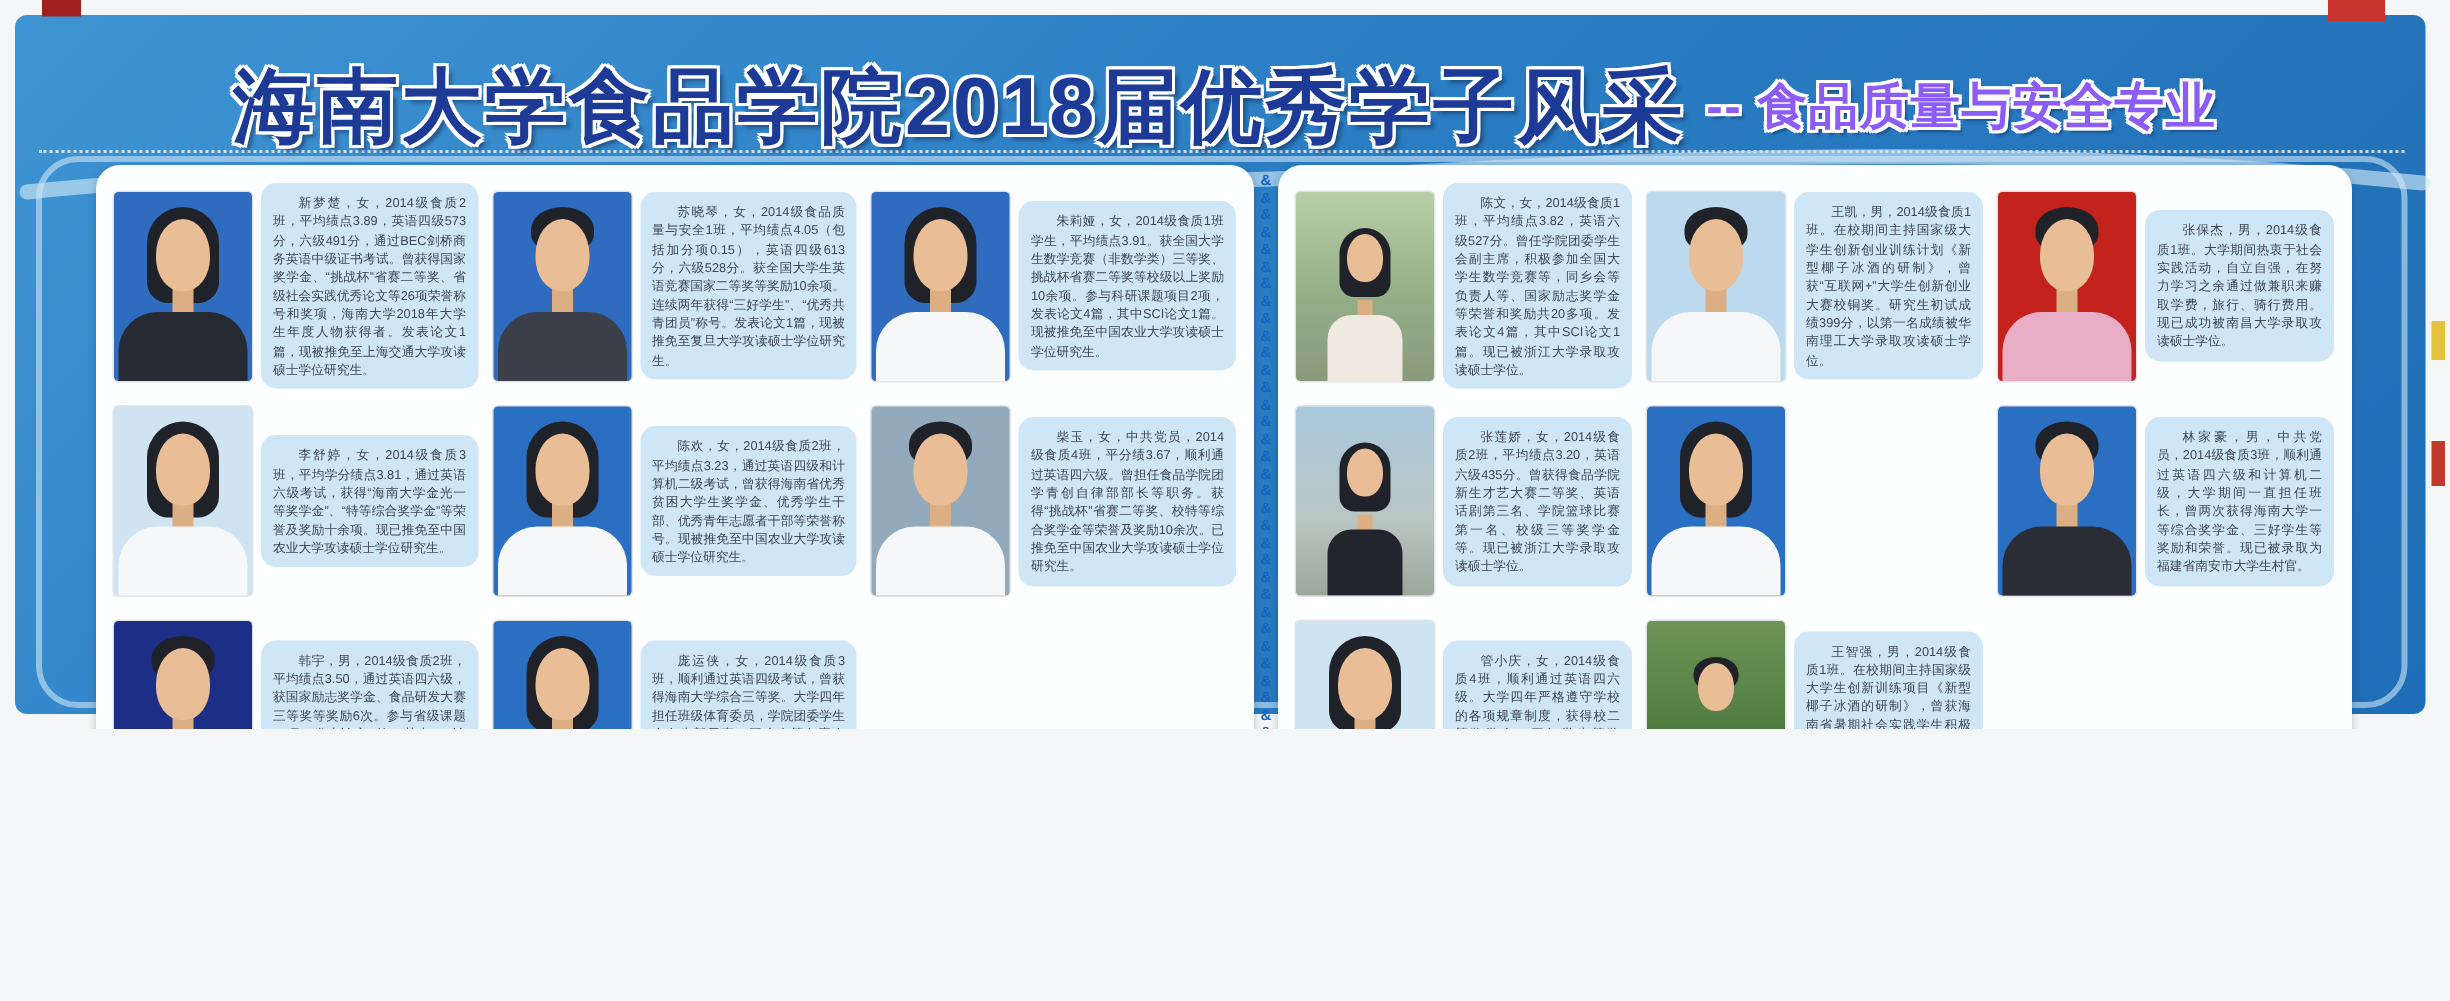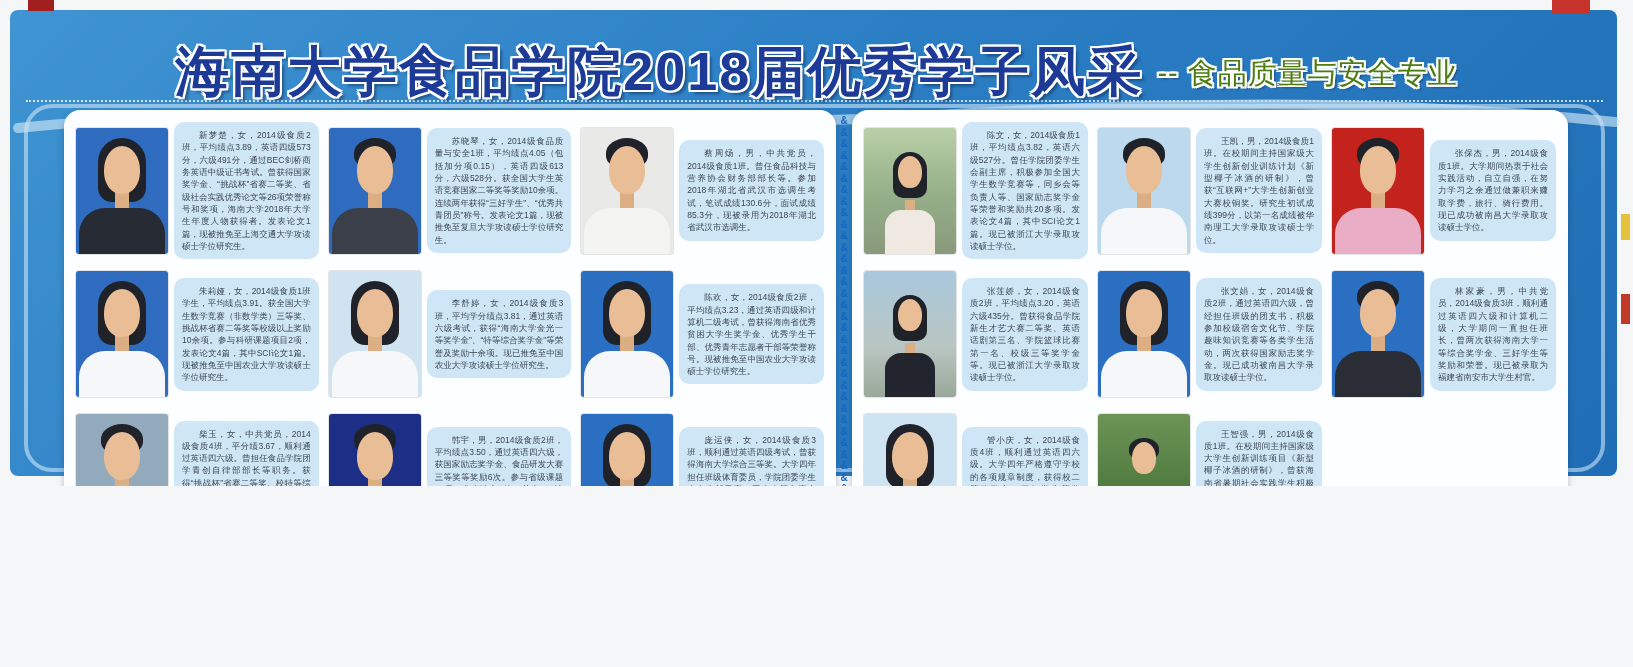--- a/index.html
+++ b/index.html
@@ -13,21 +13,21 @@
   .tab2{position:absolute;left:1552px;top:0;width:38px;height:14px;background:#c8332b;}
   .mark-yellow{position:absolute;right:3px;top:214px;width:9px;height:26px;background:#e3c23c;}
   .mark-red{position:absolute;right:3px;top:294px;width:9px;height:30px;background:#c0392b;}
 
   
   .title-row{position:absolute;left:0;top:14px;width:100%;height:84px;display:flex;
              justify-content:center;align-items:flex-end;gap:14px;z-index:5;}
   .title-main{font-size:54px;font-weight:900;color:#1c3a96;letter-spacing:2px;line-height:1;
       text-shadow:-2px 0 #fff,2px 0 #fff,0 -2px #fff,0 2px #fff,-2px -2px #fff,2px 2px #fff,
                   2px -2px #fff,-2px 2px #fff,4px 4px 3px rgba(10,25,60,.45);}
-  .title-suffix{font-size:29px;font-weight:400;color:#4d7c0f;margin-bottom:4px;letter-spacing:1px;
+  .title-suffix{font-size:33px;font-weight:700;color:#8b5cf6;margin-bottom:4px;letter-spacing:1px;
       text-shadow:-2px 0 #fff,2px 0 #fff,0 -2px #fff,0 2px #fff,-2px -2px #fff,2px 2px #fff,
                   2px -2px #fff,-2px 2px #fff,3px 3px 2px rgba(10,25,60,.45);}
   .dotline{position:absolute;left:26px;right:30px;top:100px;border-top:2px dotted rgba(255,255,255,.75);}
 
   
   .frame{position:absolute;left:24px;top:104px;right:28px;bottom:14px;
          border:4px solid rgba(205,230,246,.6);border-radius:28px;z-index:1;}
   .swoosh{position:absolute;left:0;top:92px;width:100%;height:46px;z-index:1;}
 
   
@@ -108,29 +108,20 @@
       <div class="card">
         <div class="photo" style="background: rgb(47, 108, 192);">
           <div class="hair"></div>
           <div class="head"></div>
           <div class="neck"></div>
           <div class="shirt" style="background: rgb(58, 63, 74);"></div>
         </div>
         <div class="blurb">苏晓琴，女，2014级食品质量与安全1班，平均绩点4.05（包括加分项0.15），英语四级613分，六级528分。获全国大学生英语竞赛国家二等奖等奖励10余项。连续两年获得“三好学生”、“优秀共青团员”称号。发表论文1篇，现被推免至复旦大学攻读硕士学位研究生。</div>
       </div>
       <div class="card">
-        <div class="photo" style="background: rgb(233, 234, 231);">
-          <div class="hair"></div>
-          <div class="head"></div>
-          <div class="neck"></div>
-          <div class="shirt" style="background: rgb(244, 244, 242);"></div>
-        </div>
-        <div class="blurb">蔡周炀，男，中共党员，2014级食质1班。曾任食品科技与营养协会财务部部长等。参加2018年湖北省武汉市选调生考试，笔试成绩130.6分，面试成绩85.3分，现被录用为2018年湖北省武汉市选调生。</div>
-      </div>
-      <div class="card">
         <div class="photo" style="background: rgb(47, 108, 192);">
           <div class="hair long"></div>
           <div class="head"></div>
           <div class="neck"></div>
           <div class="shirt" style="background: rgb(246, 247, 248);"></div>
         </div>
         <div class="blurb">朱莉娅，女，2014级食质1班学生，平均绩点3.91。获全国大学生数学竞赛（非数学类）三等奖、挑战杯省赛二等奖等校级以上奖励10余项。参与科研课题项目2项，发表论文4篇，其中SCI论文1篇。现被推免至中国农业大学攻读硕士学位研究生。</div>
       </div>
       <div class="card">
         <div class="photo" style="background: rgb(207, 227, 240);">
@@ -255,21 +246,20 @@
         </div>
         <div class="blurb">张莲娇，女，2014级食质2班，平均绩点3.20，英语六级435分。曾获得食品学院新生才艺大赛二等奖、英语话剧第三名、学院篮球比赛第一名、校级三等奖学金等。现已被浙江大学录取攻读硕士学位。</div>
       </div>
       <div class="card">
         <div class="photo" style="background: rgb(42, 111, 194);">
           <div class="hair long"></div>
           <div class="head"></div>
           <div class="neck"></div>
           <div class="shirt" style="background: rgb(246, 247, 248);"></div>
         </div>
-        <div class="blurb">张文娟，女，2014级食质2班，通过英语四六级，曾经担任班级的团支书，积极参加校级宿舍文化节、学院趣味知识竞赛等各类学生活动，两次获得国家励志奖学金。现已成功被南昌大学录取攻读硕士学位。</div>
       </div>
       <div class="card">
         <div class="photo" style="background: rgb(42, 111, 194);">
           <div class="hair"></div>
           <div class="head"></div>
           <div class="neck"></div>
           <div class="shirt" style="background: rgb(42, 45, 54);"></div>
         </div>
         <div class="blurb">林家豪，男，中共党员，2014级食质3班，顺利通过英语四六级和计算机二级，大学期间一直担任班长，曾两次获得海南大学一等综合奖学金、三好学生等奖励和荣誉。现已被录取为福建省南安市大学生村官。</div>
       </div>

